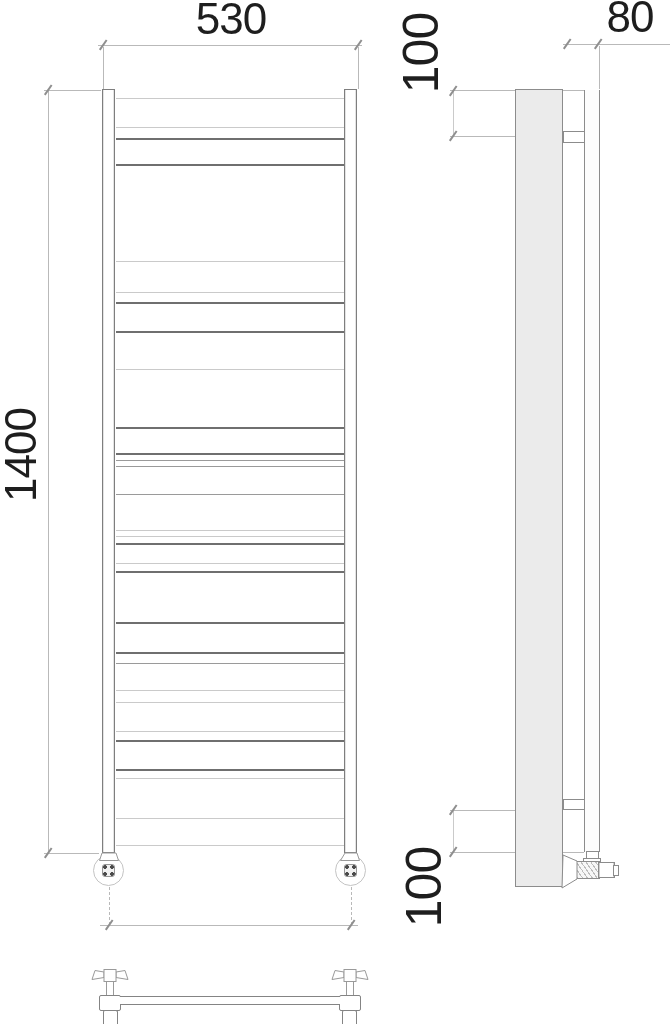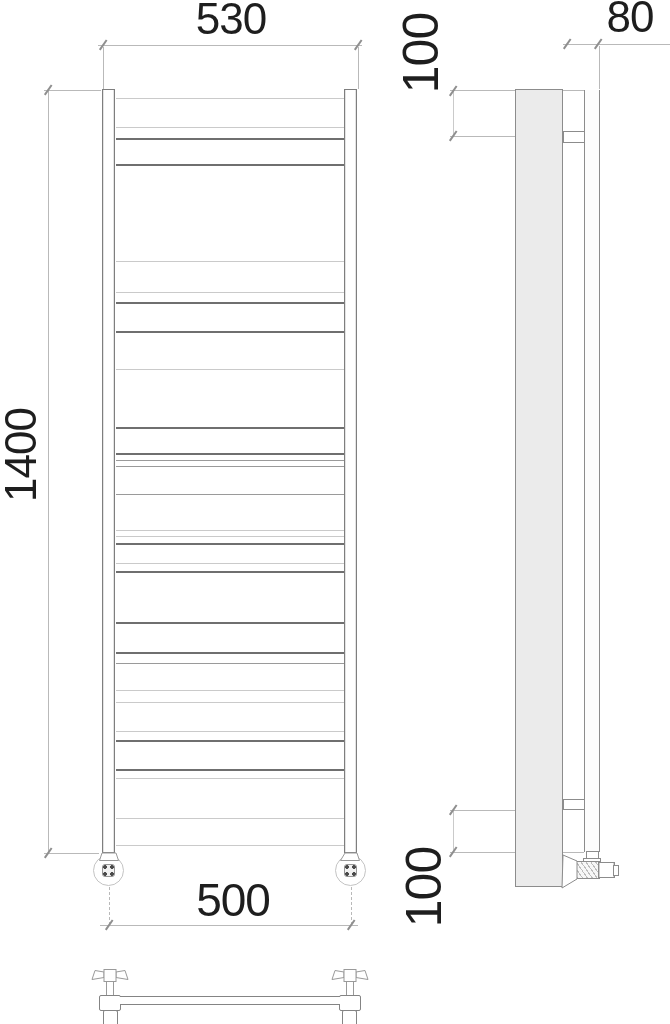--- a/index.html
+++ b/index.html
@@ -187,15 +187,14 @@
       <rect x="344" y="969.5" width="12" height="12"></rect>
       <line x1="346.5" y1="982" x2="346.5" y2="995"></line>
       <line x1="353.5" y1="982" x2="353.5" y2="995"></line>
     </g>
   </svg>
 
   <span class="dim-label" style="left:231px;top:19px;">530</span>
   <span class="dim-label" style="left:630px;top:17px;">80</span>
   <span class="dim-label rot big" style="left:421px;top:53px;">100</span>
   <span class="dim-label rot" style="left:21px;top:455px;">1400</span>
-  <span class="dim-label mid" style="left:233px;top:900px;">500</span>
   <span class="dim-label rot big" style="left:424px;top:887px;">100</span>
 </div>
 
 </body></html>

